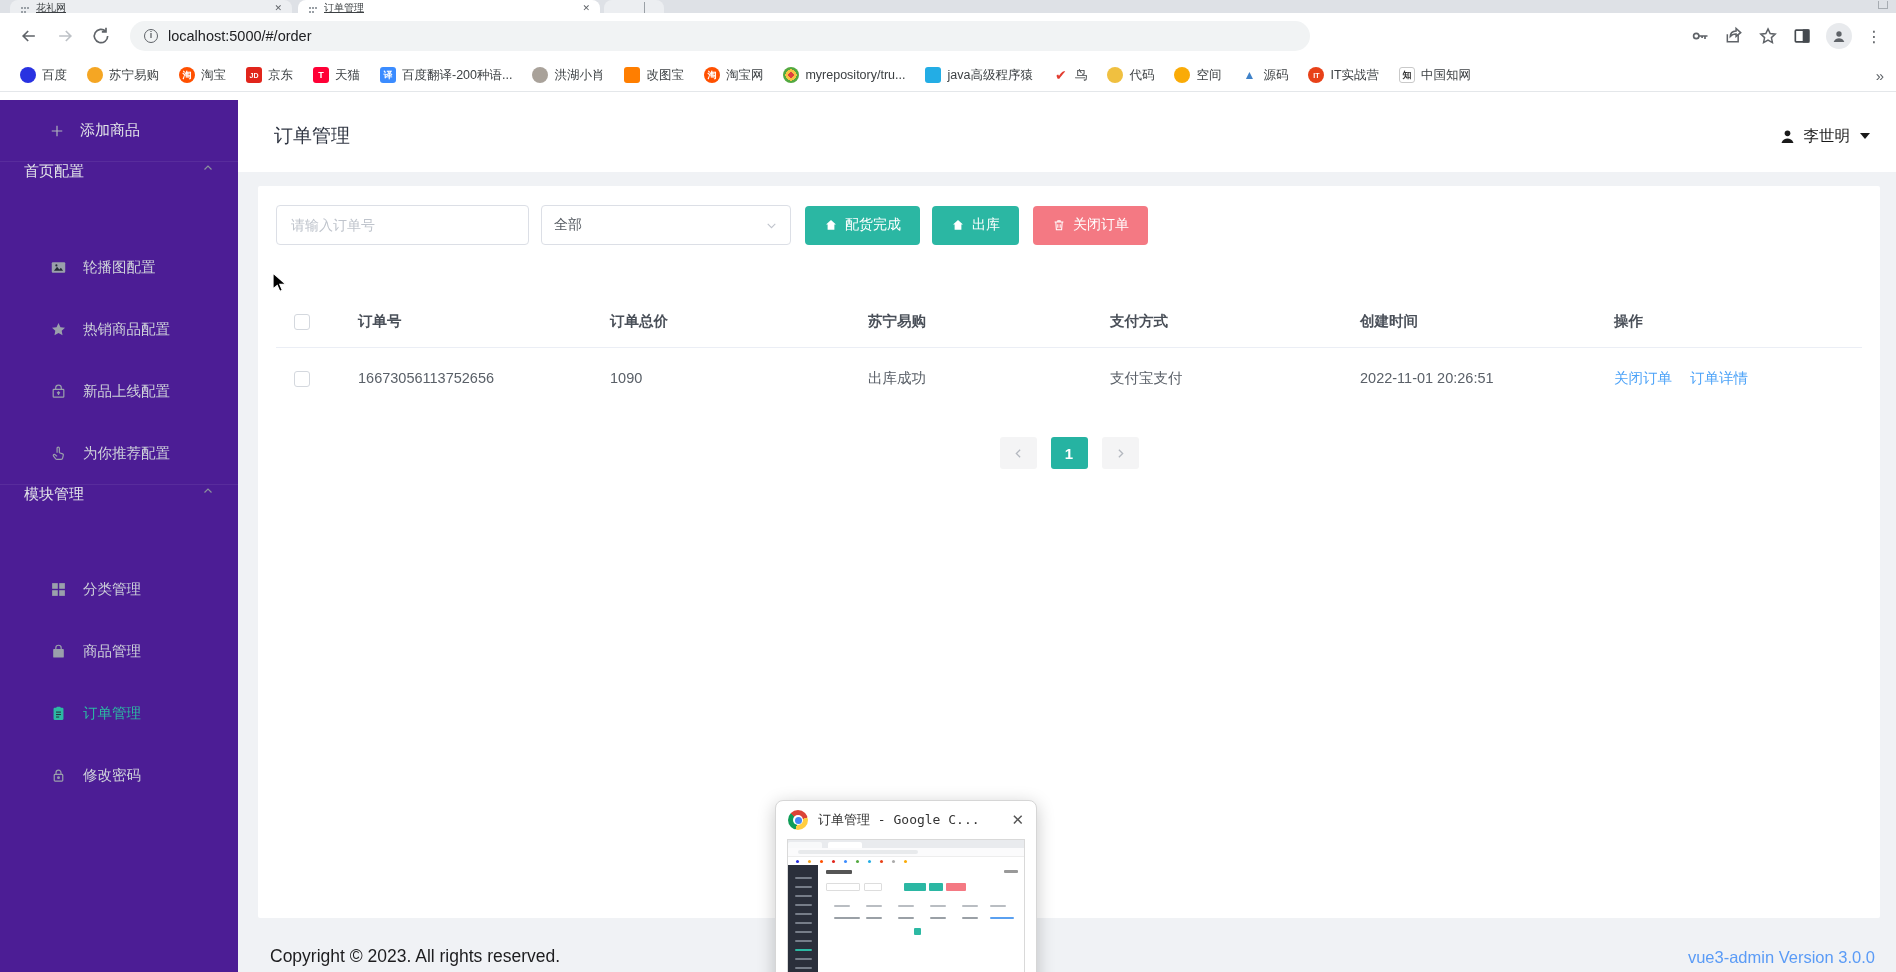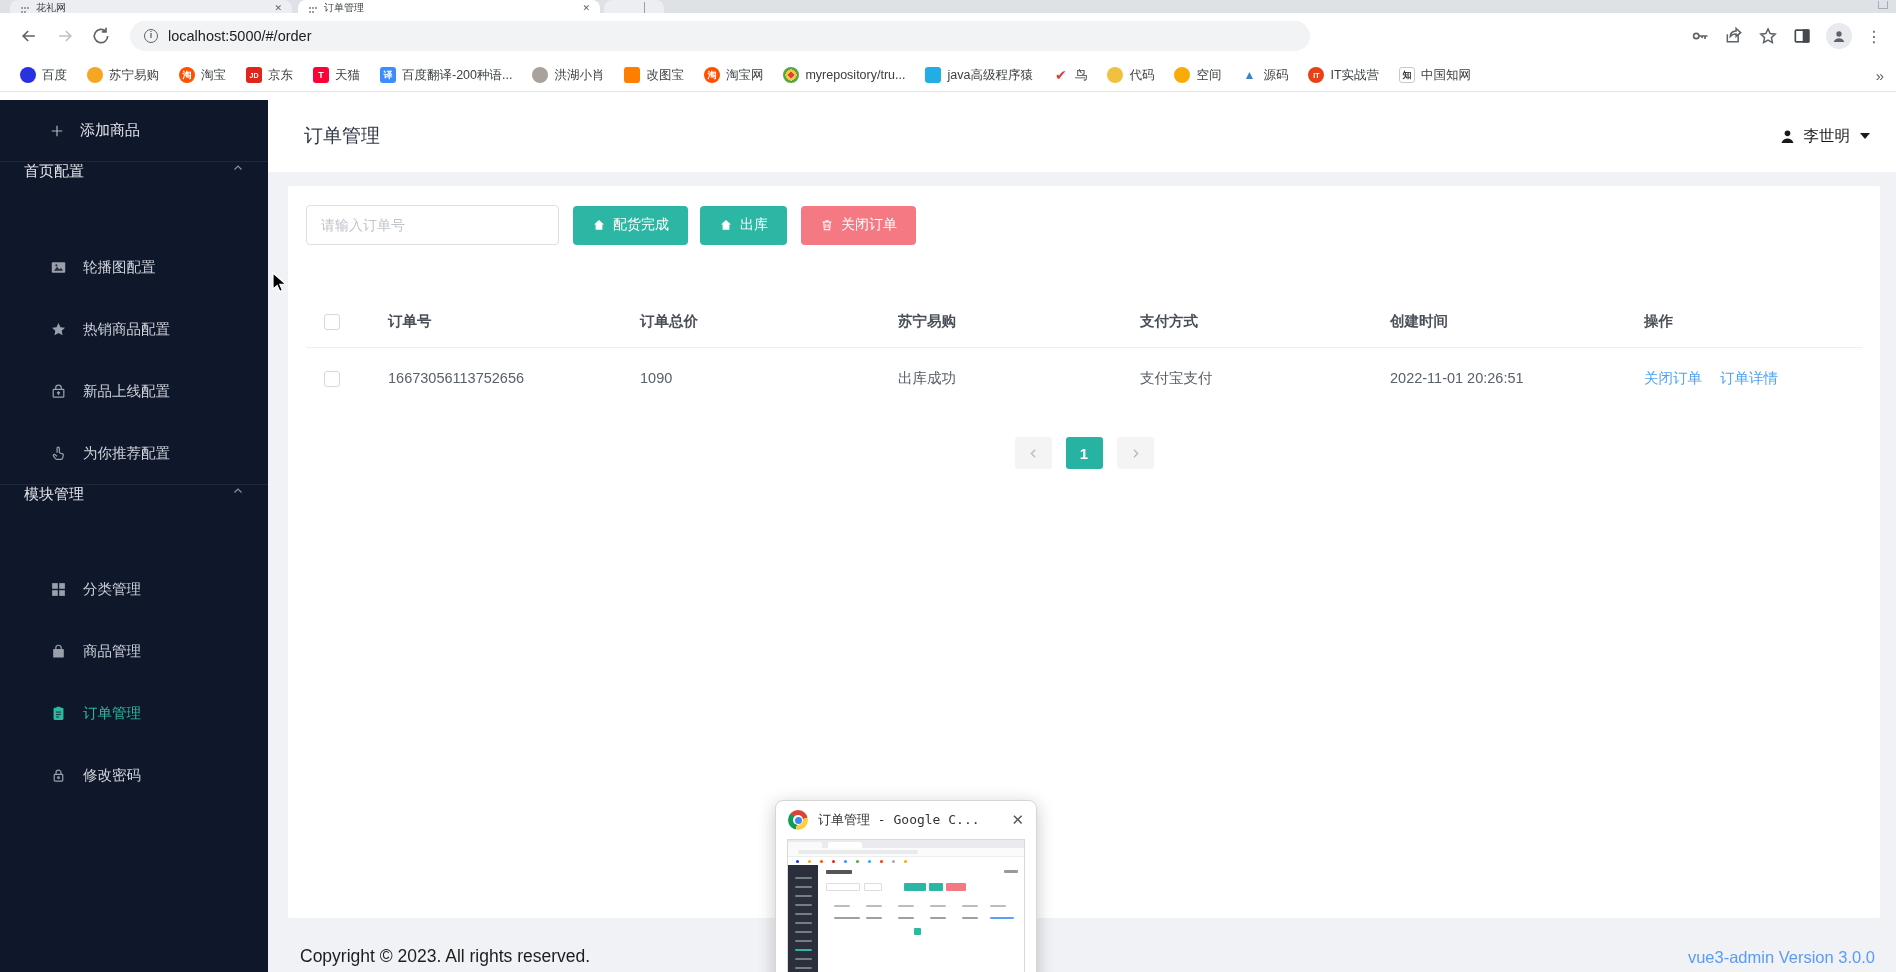--- a/index.html
+++ b/index.html
@@ -11,21 +11,21 @@
   #tabstrip { height:13px; background:#dee1e6; position:relative; overflow:hidden; }
   .tab { position:absolute; top:0; height:18px; border-radius:8px 8px 0 0; display:flex; align-items:center; gap:7px; padding:0 10px; font-size:10px; color:#3c4043; overflow:hidden; }
   .tab.inactive { background:#eceef1; }
   .tab.active { background:#ffffff; }
   .tab .fav { width:9px; height:7px; background:
       radial-gradient(circle at 2px 2px,#9aa0a6 1px,transparent 1.2px),
       radial-gradient(circle at 5px 2px,#9aa0a6 1px,transparent 1.2px),
       radial-gradient(circle at 8px 2px,#9aa0a6 1px,transparent 1.2px),
       radial-gradient(circle at 2px 6px,#9aa0a6 1px,transparent 1.2px),
       radial-gradient(circle at 5px 6px,#9aa0a6 1px,transparent 1.2px); flex:0 0 auto; }
-  .tab-title { white-space:nowrap; transform:translateY(-1px); }
+  .tab-title { white-space:nowrap; transform:translateY(-1px);text-decoration:underline; }
   .tab-close { color:#5f6368; font-size:9px; margin-left:auto; transform:translateY(-1px); }
   .tab-stub { position:absolute; top:0; left:604px; width:60px; height:18px; background:#eceef1; border-radius:8px 8px 0 0; }
   .tab-stub:after { content:""; position:absolute; left:40px; top:2px; width:1px; height:12px; background:#9aa0a6; }
   #win-btn-frag { position:absolute; right:8px; top:1px; width:10px; height:8px; border:1.5px solid #9aa0a6; border-top:none; opacity:.8; }
 
   #toolbar { height:46px; background:#fff; display:flex; align-items:center; padding:0 14px; gap:6px; }
   .nav-ic { width:30px; height:30px; display:flex; align-items:center; justify-content:center; border-radius:50%; flex:0 0 auto; }
   #addr-pill { flex:0 1 1180px; height:30px; background:#f1f3f4; border-radius:15px; display:flex; align-items:center; padding:0 14px; gap:10px; margin:0 8px; }
   #addr-url { font-size:14.5px; color:#202124; }
   .info-ic { width:14px; height:14px; border:1.4px solid #5f6368; border-radius:50%; color:#5f6368; font-size:9px; line-height:11px; text-align:center; font-weight:700; flex:0 0 auto; }
@@ -49,21 +49,21 @@
   .bm12 .bm-ic{background:#f0c040;} .bm13 .bm-ic{background:#faab07;}
   .bm14 .bm-ic{background:transparent;color:#3f82c9;font-size:12px;}
   .bm15 .bm-ic{background:#e84118;font-size:7px;}
   .bm16 .bm-ic{background:#fff;border:1px solid #c9c9c9;color:#333;}
   #bm-overflow { margin-left:auto; color:#5f6368; font-size:15px; }
 
   
   #app { position:absolute; top:100px; left:0; width:1896px; height:872px; display:flex; }
 
   
-  #sidebar { width:268px; background:#0f172a; color:#cfd3da; flex:0 0 auto; overflow:hidden; }
+  #sidebar { width:238px; background:#4c1d95; color:#cfd3da; flex:0 0 auto; overflow:hidden; }
   .side-add { height:62px; display:flex; align-items:center; gap:14px; padding-left:48px; font-size:15px; color:#e2e4e8; border-bottom:1px solid rgba(255,255,255,.07); }
   .side-group-hd { height:74px; display:flex; align-items:flex-start; padding:0 24px; font-size:15px; color:#e2e4e8; }
   .side-group-hd .chev { margin-left:auto; color:#8b919c; }
   .side-item { height:62px; display:flex; align-items:center; gap:16px; padding-left:50px; font-size:14.5px; color:#cfd3da; }
   .side-item .s-ic { width:17px; height:17px; color:#9aa0ab; flex:0 0 auto; }
   .side-item.active { color:#2cb9a3; }
   .side-item.active .s-ic { color:#2cb9a3; }
   .side-sect { border-top:1px solid rgba(255,255,255,.07); }
 
   
@@ -383,20 +383,26 @@
             <path d="M3.5 21c1.6-4.6 5.2-6.2 8.5-6.2s6.9 1.6 8.5 6.2z"></path>
           </svg>
         <span>李世明</span>
         <span class="caret-down"></span>
       </div>
     </div>
 
     <div id="card">
       <div id="filter-row">
         <input id="order-search" type="text" placeholder="请输入订单号" style="">
+        <div id="status-select">
+          <span>全部</span>
+          <svg class="sel-chev" width="13" height="13" viewBox="0 0 24 24" fill="none" stroke="currentColor" stroke-width="2">
+              <path d="M5 9l7 7 7-7"></path>
+            </svg>
+        </div>
         <button class="btn btn-teal" id="btn-delivery" style="border:none;font-family:inherit;">
           <svg viewBox="0 0 24 24" fill="#fff">
               <path d="M12 3.5l8.5 7.5h-2.7v9h-11.6v-9H3.5z"></path>
             </svg>
           <span>配货完成</span>
         </button>
         <button class="btn btn-teal" style="border:none;font-family:inherit;">
           <svg viewBox="0 0 24 24" fill="#fff">
               <path d="M12 3.5l8.5 7.5h-2.7v9h-11.6v-9H3.5z"></path>
             </svg>

